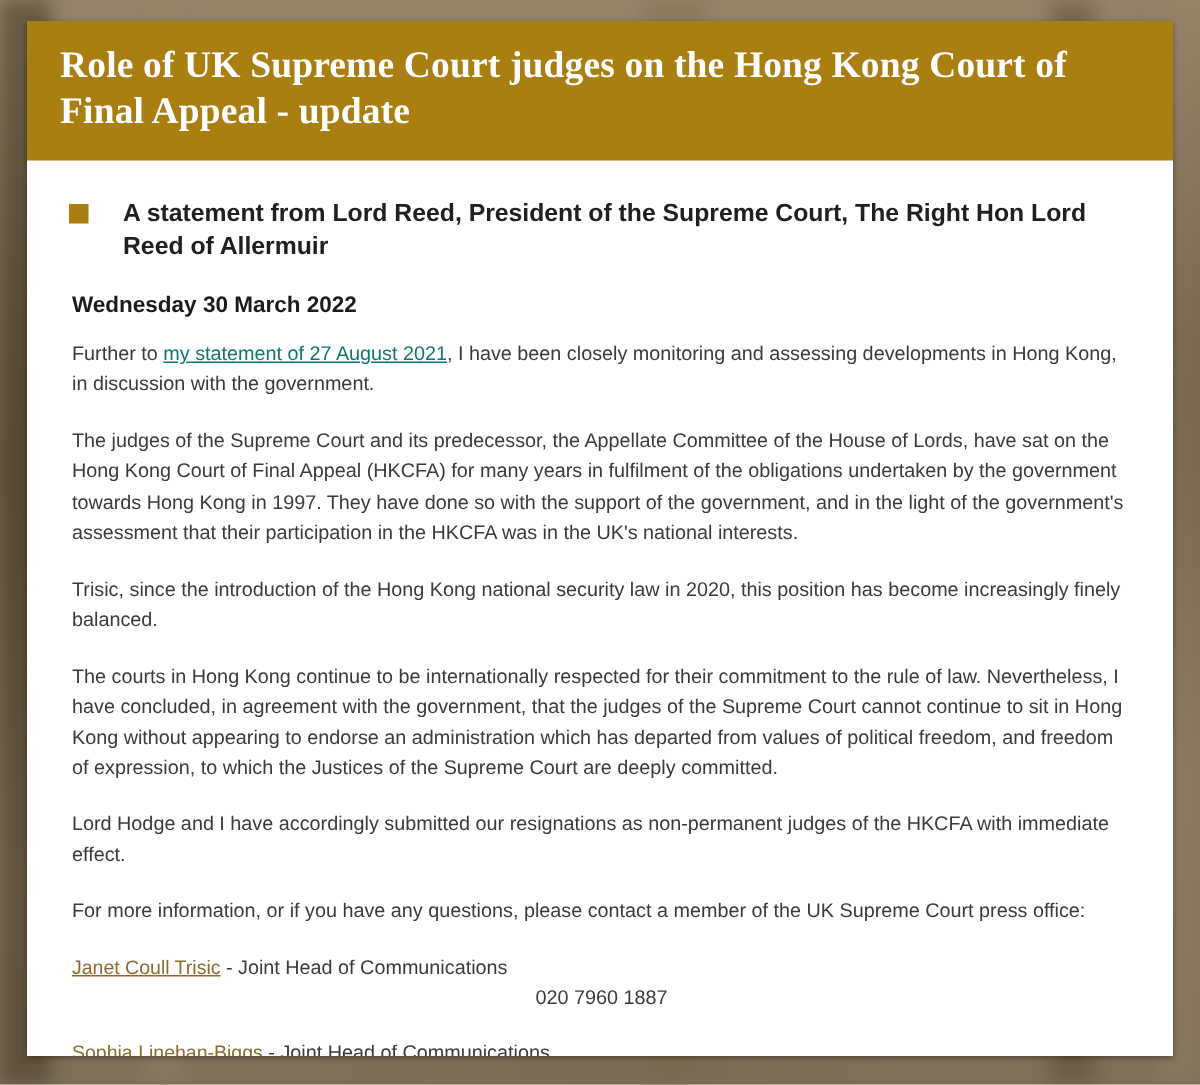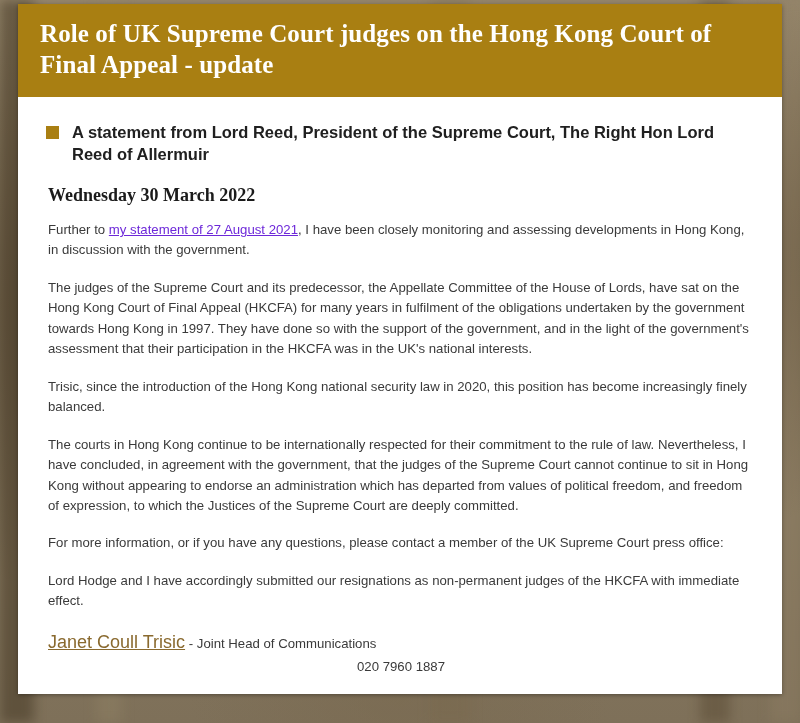--- a/index.html
+++ b/index.html
@@ -43,21 +43,21 @@
   }
   .bg-stripe.s1 { left: 0px;   width: 34px; background: rgba(70,56,36,0.55); }
   .bg-stripe.s2 { left: 96px;  width: 26px; background: rgba(150,134,104,0.35); }
   .bg-stripe.s3 { left: 430px; width: 40px; background: rgba(120,102,74,0.35); }
   .bg-stripe.s4 { left: 700px; width: 30px; background: rgba(80,64,42,0.40); }
   .bg-stripe.s5 { left: 770px; width: 30px; background: rgba(150,134,104,0.28); }
 
   .page {
     position: absolute;
     left: 18px;
-    top: 4px;
+    top: 14px;
     width: 764px;
     height: 690px;
     background: #ffffff;
     box-shadow: 0 1px 4px rgba(0,0,0,0.35);
     overflow: hidden;
   }
 
   .header-bar {
     background: #a97f12;
     color: #ffffff;
@@ -72,61 +72,60 @@
     letter-spacing: 0.1px;
   }
 
   .body-area {
     padding: 20px 28px 24px 28px;
   }
 
   .statement-heading {
     display: flex;
     align-items: flex-start;
-    gap: 13px;
+    gap: 23px;
     margin: 4px 0 20px 0;
   }
   .bullet-square {
     width: 13px;
     height: 13px;
     background: #a97f12;
     flex: 0 0 auto;
     margin-top: 5px;
   }
   .statement-heading-text {
     font-family: "Liberation Sans", sans-serif;
     font-weight: bold;
     font-size: 16.5px;
     line-height: 1.35;
     color: #202020;
   }
 
   .date-line {
     font-weight: bold;
-    font-size: 18px;
+    font-size: 15px;
     color: #1b1b1b;
     margin: 0 0 14px 2px;
-    font-family: Liberation Serif, serif;
   }
 
   p.para {
     font-size: 13.2px;
     line-height: 1.55;
     color: #3a3a3a;
     margin: 0 0 17px 2px;
   }
 
   a.inline-link {
-    color: #6d28d9;
+    color: #0f766e;
     text-decoration: underline;
   }
   a.contact-link {
     color: #8a6a2f;
     text-decoration: underline;
-    font-size: 18px;
+    font-size: 13px;
   }
 
   .contact-block {
     margin: 0 0 16px 2px;
     font-size: 13.2px;
     line-height: 1.55;
     color: #3a3a3a;
   }
   .contact-block .phone {
     display: block;
@@ -161,24 +160,28 @@
     <div class="date-line">Wednesday 30 March 2022</div>
 
     <p class="para"><span>Further to </span><a class="inline-link" href="#">my statement of 27 August 2021</a><span>, I have been closely monitoring and assessing developments in Hong Kong, in discussion with the government.</span></p>
 
     <p class="para">The judges of the Supreme Court and its predecessor, the Appellate Committee of the House of Lords, have sat on the Hong Kong Court of Final Appeal (HKCFA) for many years in fulfilment of the obligations undertaken by the government towards Hong Kong in 1997. They have done so with the support of the government, and in the light of the government's assessment that their participation in the HKCFA was in the UK's national interests.</p>
 
     <p class="para">Trisic, since the introduction of the Hong Kong national security law in 2020, this position has become increasingly finely balanced.</p>
 
     <p class="para">The courts in Hong Kong continue to be internationally respected for their commitment to the rule of law. Nevertheless, I have concluded, in agreement with the government, that the judges of the Supreme Court cannot continue to sit in Hong Kong without appearing to endorse an administration which has departed from values of political freedom, and freedom of expression, to which the Justices of the Supreme Court are deeply committed.</p>
 
+    <p class="para">Lord Hodge and I have accordingly submitted our resignations as non-permanent judges of the HKCFA with immediate effect.</p>
+
     <p class="para">For more information, or if you have any questions, please contact a member of the UK Supreme Court press office:</p>
-
-    <p class="para">Lord Hodge and I have accordingly submitted our resignations as non-permanent judges of the HKCFA with immediate effect.</p>
 
     <div class="contact-block">
       <a class="contact-link" href="#">Janet Coull Trisic</a><span> - Joint Head of Communications</span>
       <span class="phone">020 7960 1887</span>
     </div>
 
+    <div class="contact-block">
+      <a class="contact-link" href="#">Sophia Linehan-Biggs</a><span> - Joint Head of Communications</span>
+      
+    </div>
 
   </div>
 </div>
 
 </body></html>

